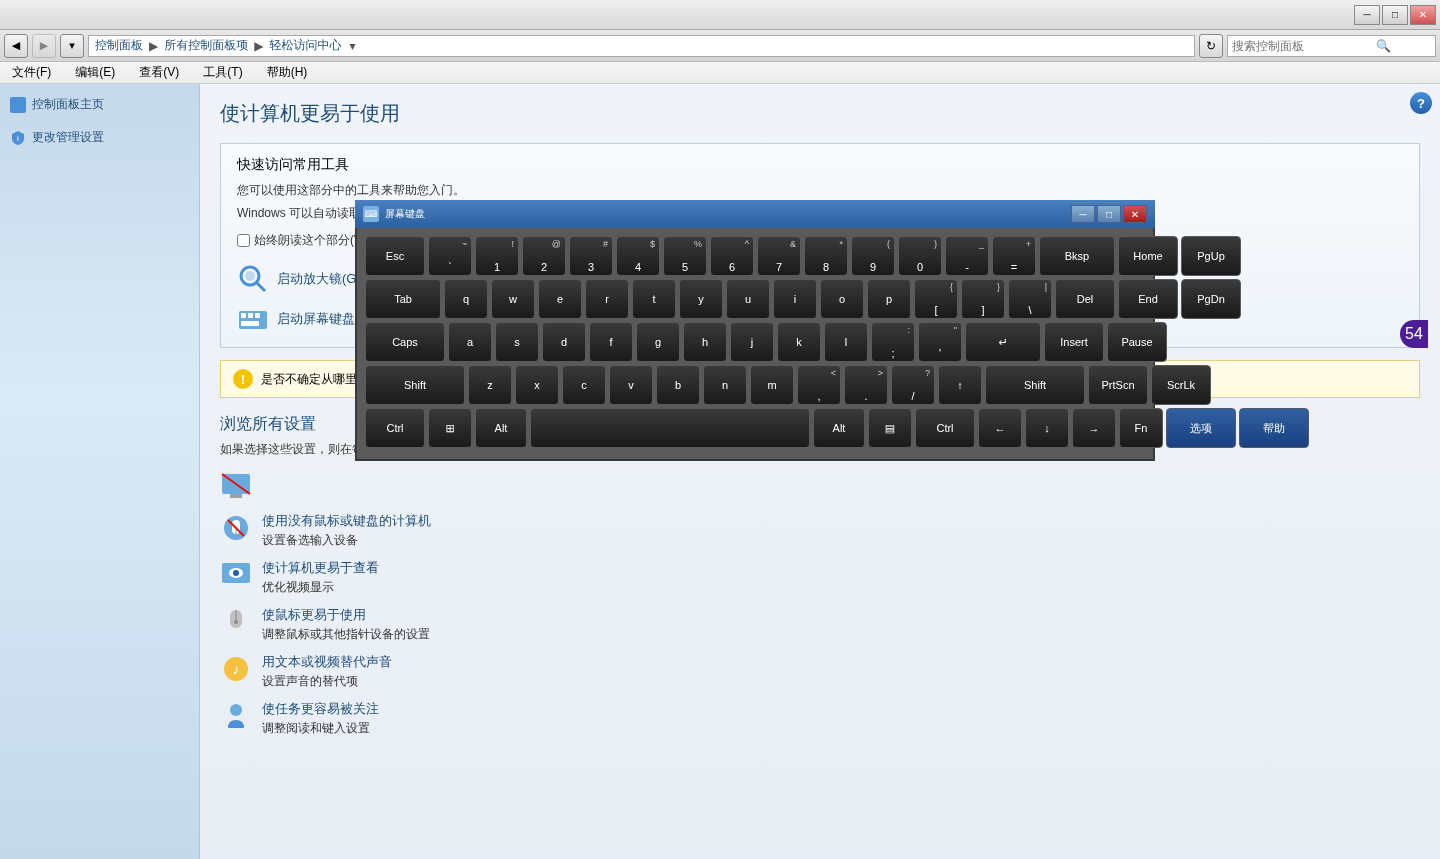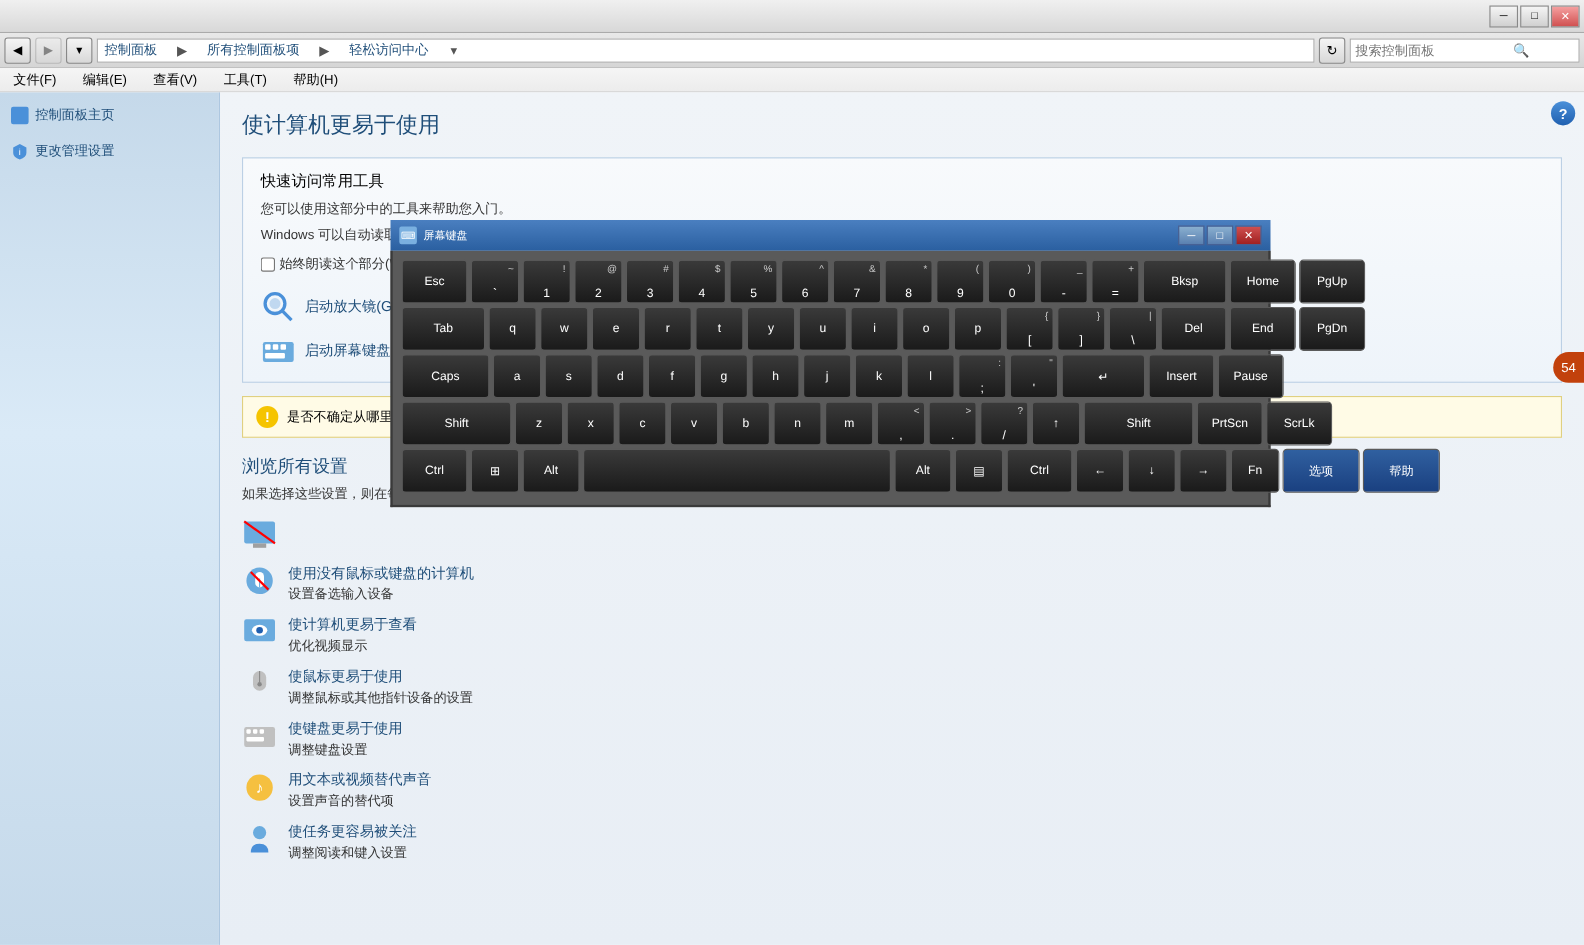--- a/index.html
+++ b/index.html
@@ -67,21 +67,21 @@
     }
     .address-field {
       flex: 1;
       height: 22px;
       background: #fff;
       border: 1px solid #aaa;
       display: flex;
       align-items: center;
       padding: 0 6px;
       font-size: 12px;
-      gap: 16px;
+      gap: 4px;
     }
     .breadcrumb-item {
       color: #1f4e79;
       cursor: pointer;
     }
     .breadcrumb-sep {
       color: #555;
       margin: 0 2px;
     }
     .refresh-btn {
@@ -579,33 +579,20 @@
           <rect x="10" y="4" width="12" height="18" rx="6" fill="#c0c0c0"></rect>
           <line x1="16" y1="4" x2="16" y2="14" stroke="#888" stroke-width="1"></line>
           <circle cx="16" cy="16" r="2" fill="#888"></circle>
         </svg>
         <div class="settings-item-content">
           <span class="settings-item-link">使鼠标更易于使用</span>
           <span class="settings-item-desc">调整鼠标或其他指针设备的设置</span>
         </div>
       </div>
 
-      <div class="settings-item">
-        <svg class="settings-item-icon" viewBox="0 0 32 32">
-          <rect x="2" y="8" width="28" height="18" rx="2" fill="#c0c0c0"></rect>
-          <rect x="4" y="10" width="4" height="4" rx="1" fill="#fff"></rect>
-          <rect x="10" y="10" width="4" height="4" rx="1" fill="#fff"></rect>
-          <rect x="16" y="10" width="4" height="4" rx="1" fill="#fff"></rect>
-          <rect x="4" y="17" width="16" height="4" rx="1" fill="#fff"></rect>
-        </svg>
-        <div class="settings-item-content">
-          <span class="settings-item-link">使键盘更易于使用</span>
-          <span class="settings-item-desc">调整键盘设置</span>
-        </div>
-      </div>
 
       <div class="settings-item">
         <svg class="settings-item-icon" viewBox="0 0 32 32">
           <circle cx="16" cy="16" r="12" fill="#f5c040"></circle>
           <text x="16" y="21" text-anchor="middle" font-size="14" fill="#fff">♪</text>
         </svg>
         <div class="settings-item-content">
           <span class="settings-item-link">用文本或视频替代声音</span>
           <span class="settings-item-desc">设置声音的替代项</span>
         </div>
@@ -787,13 +774,13 @@
       <div class="key">←</div>
       <div class="key">↓</div>
       <div class="key">→</div>
       <div class="key">Fn</div>
       <div class="key key-blue">选项</div>
       <div class="key key-blue">帮助</div>
     </div>
   </div>
 </div>
 
-<div style="position:absolute;right:0;top:320px;width:28px;height:28px;background:#c2410c;border-radius:50% 0 0 50%;display:flex;align-items:center;justify-content:center;color:#fff;font-size:12px;z-index:50;">54</div>
+<div style="position:absolute;right:12px;top:320px;width:28px;height:28px;background:#4c1d95;border-radius:50% 0 0 50%;display:flex;align-items:center;justify-content:center;color:#fff;font-size:16px;z-index:50;">54</div>
 
 </body></html>

